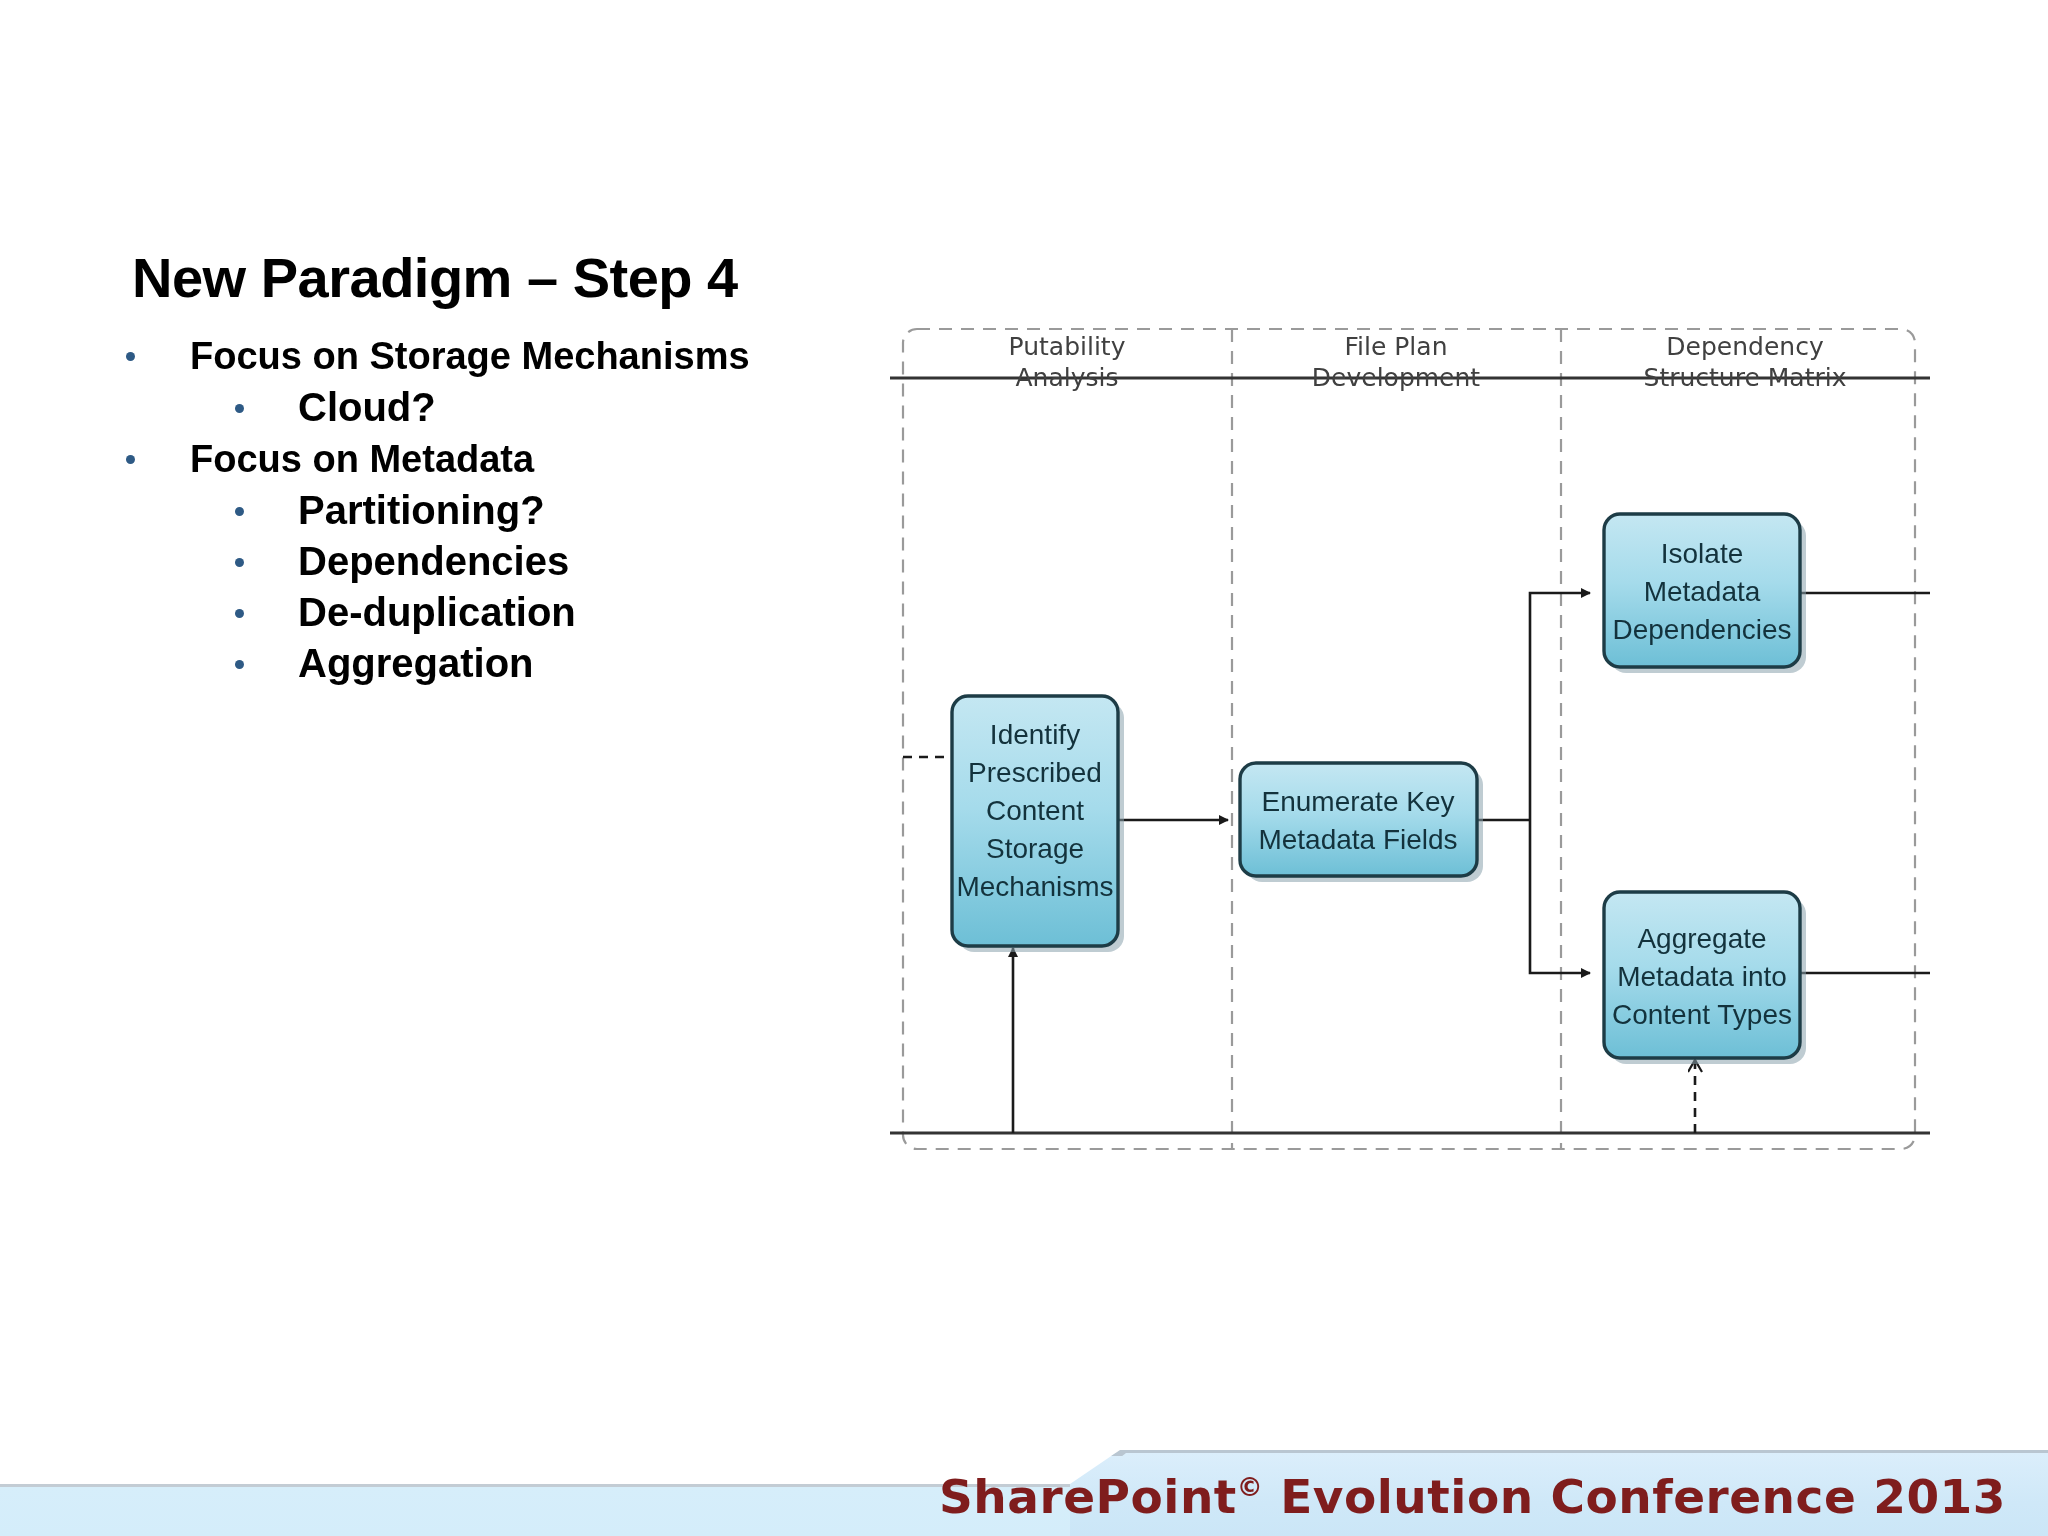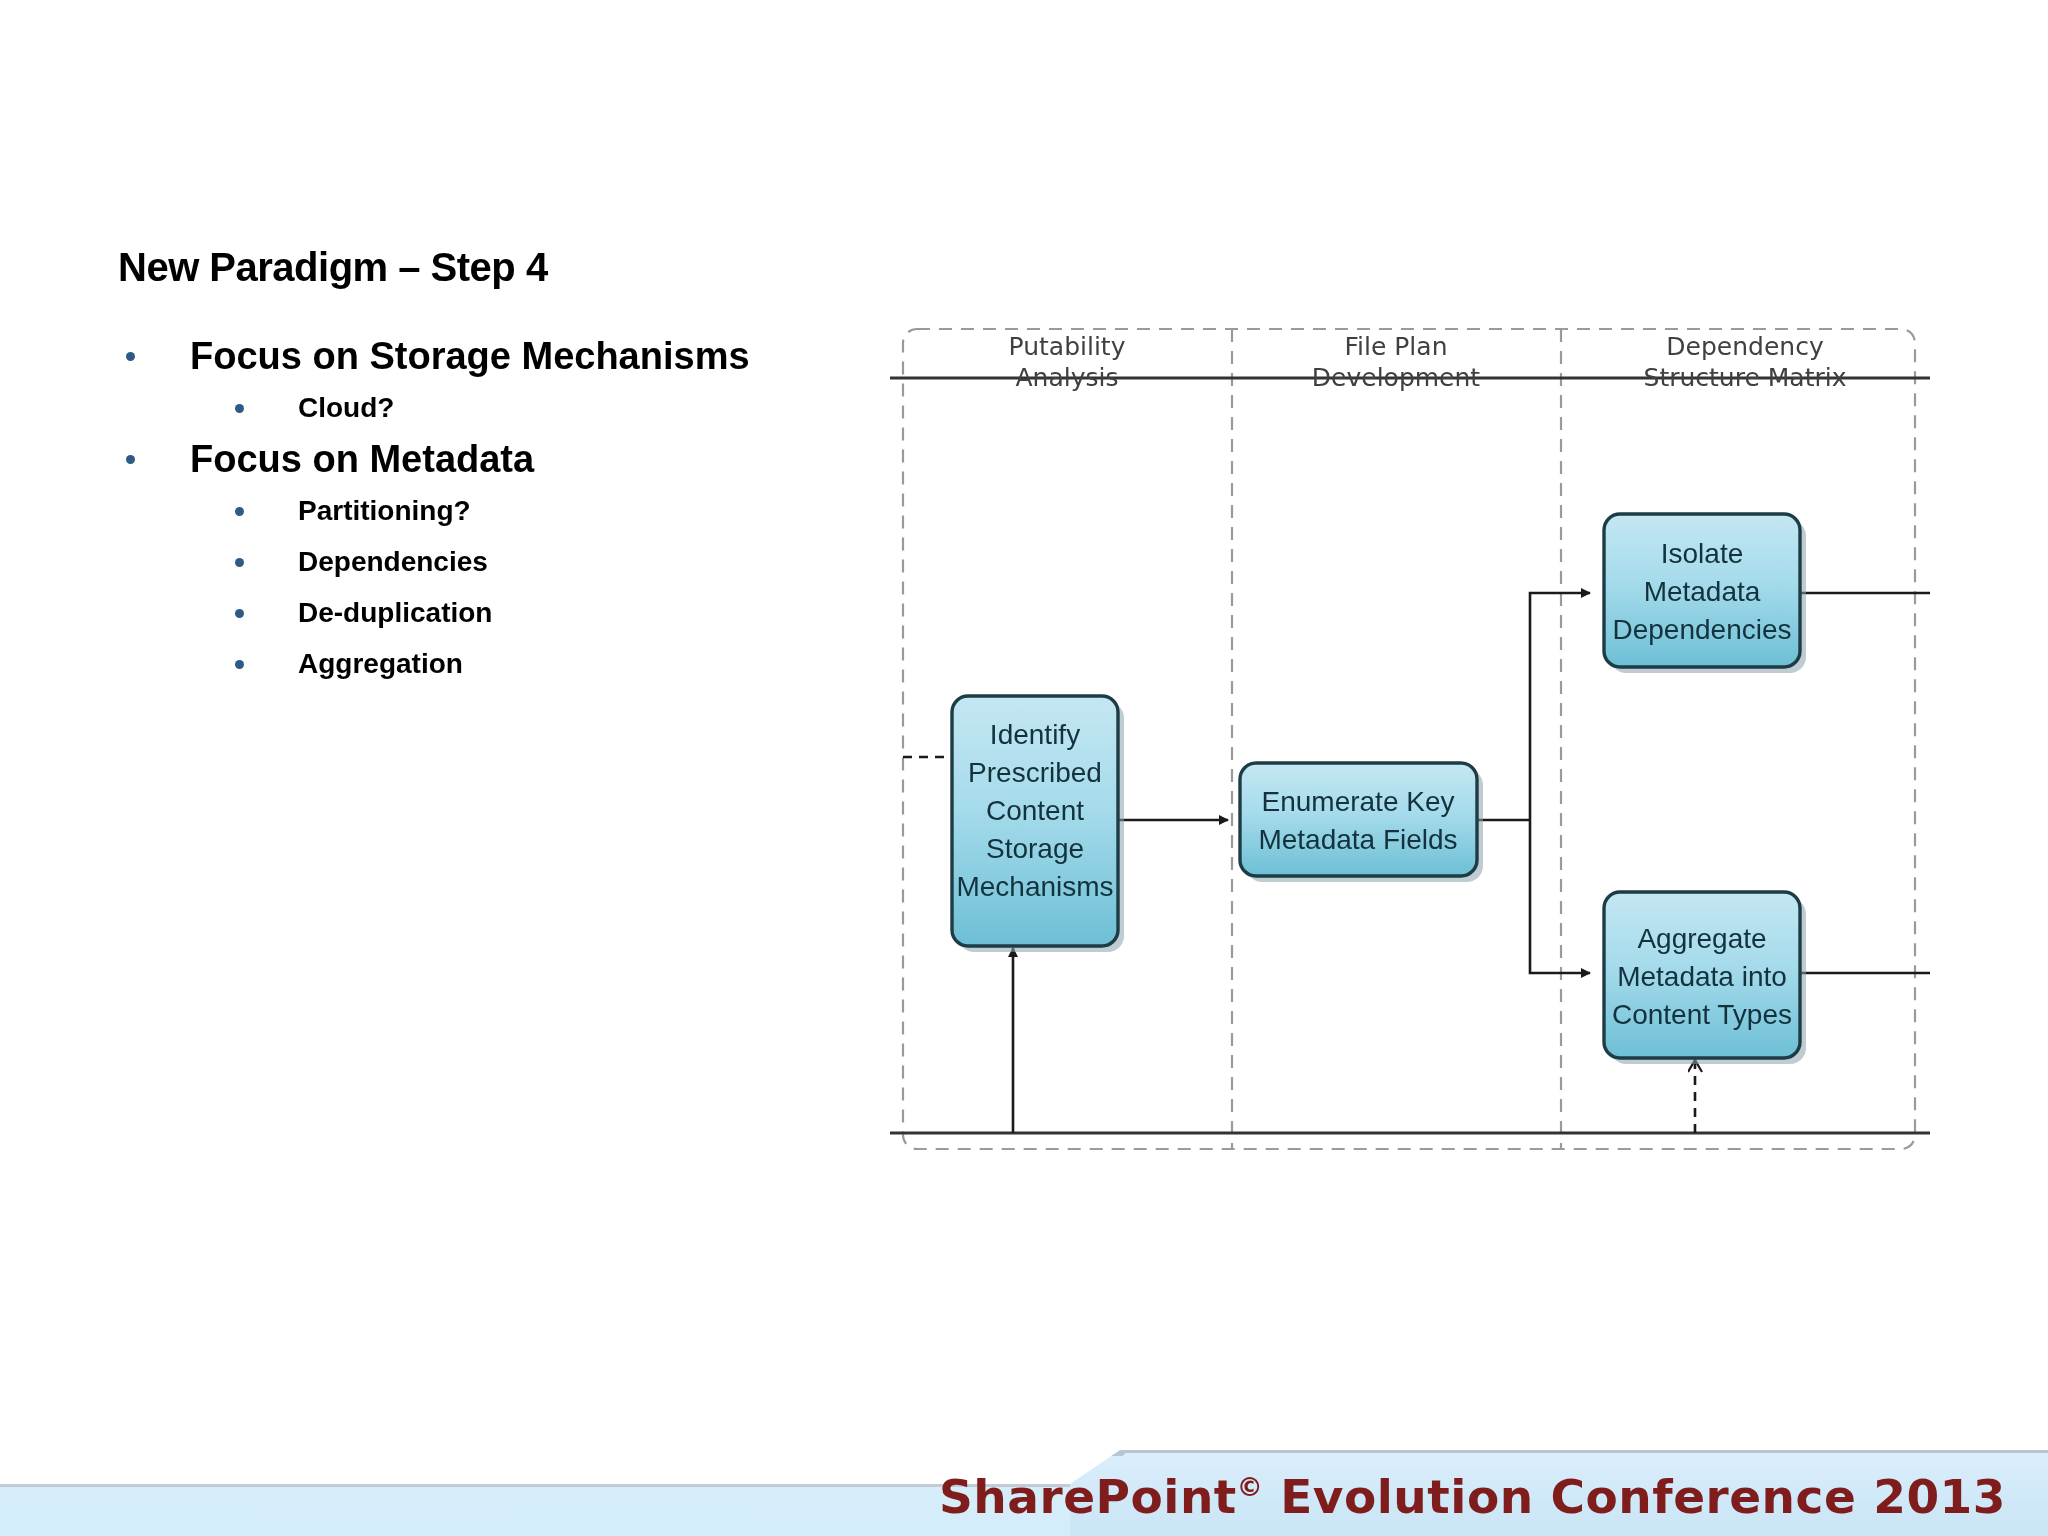--- a/index.html
+++ b/index.html
@@ -12,23 +12,23 @@
     width: 2048px;
     height: 1536px;
     background: #ffffff;
     overflow: hidden;
     font-family: "Liberation Sans", sans-serif;
   }
 
   
   #slide-title {
     position: absolute;
-    left: 118px;
+    left: 132px;
     top: 245px;
-    font-size: 40px;
+    font-size: 56px;
     font-weight: bold;
     color: #000000;
     letter-spacing: -0.5px;
     white-space: nowrap;
   }
 
   
   #bullet-list {
     position: absolute;
     left: 118px;
@@ -57,21 +57,21 @@
   .lvl1 .btext {
     padding-left: 72px;
     font-size: 38px;
     line-height: 52px;
   }
   
   .lvl2 { height: 51px; }
   .lvl2 .marker { left: 117px; top: 22px; width: 9px; height: 9px; }
   .lvl2 .btext {
     padding-left: 180px;
-    font-size: 28px;
+    font-size: 40px;
     line-height: 51px;
   }
 
   
   #diagram {
     position: absolute;
     left: 890px;
     top: 320px;
     width: 1040px;
     height: 830px;

